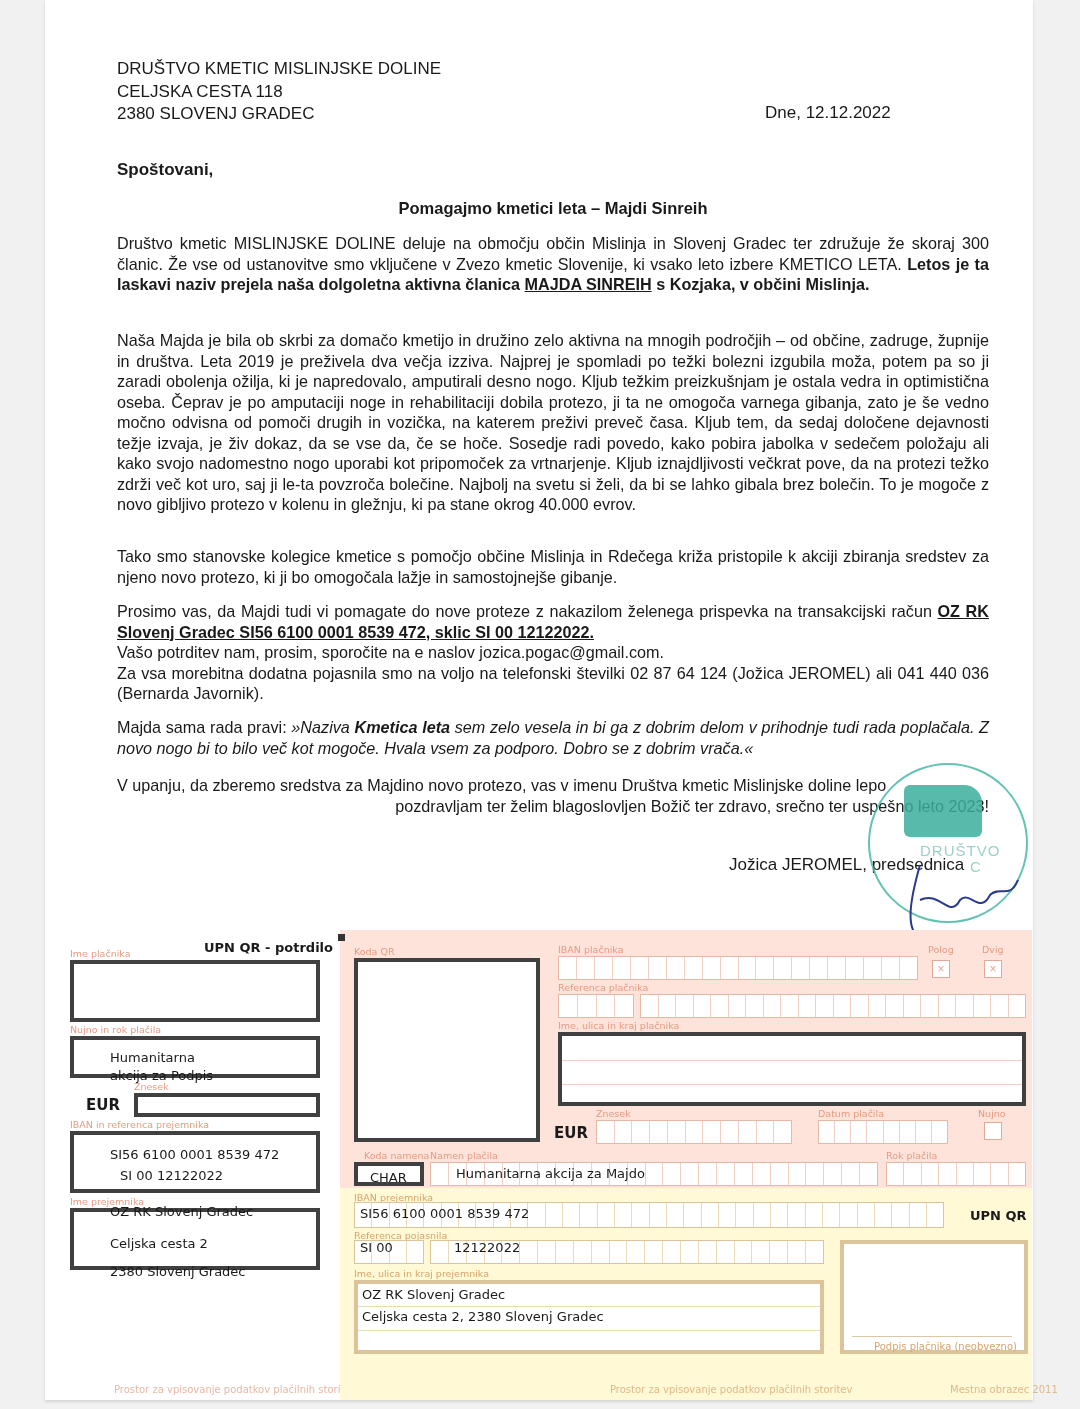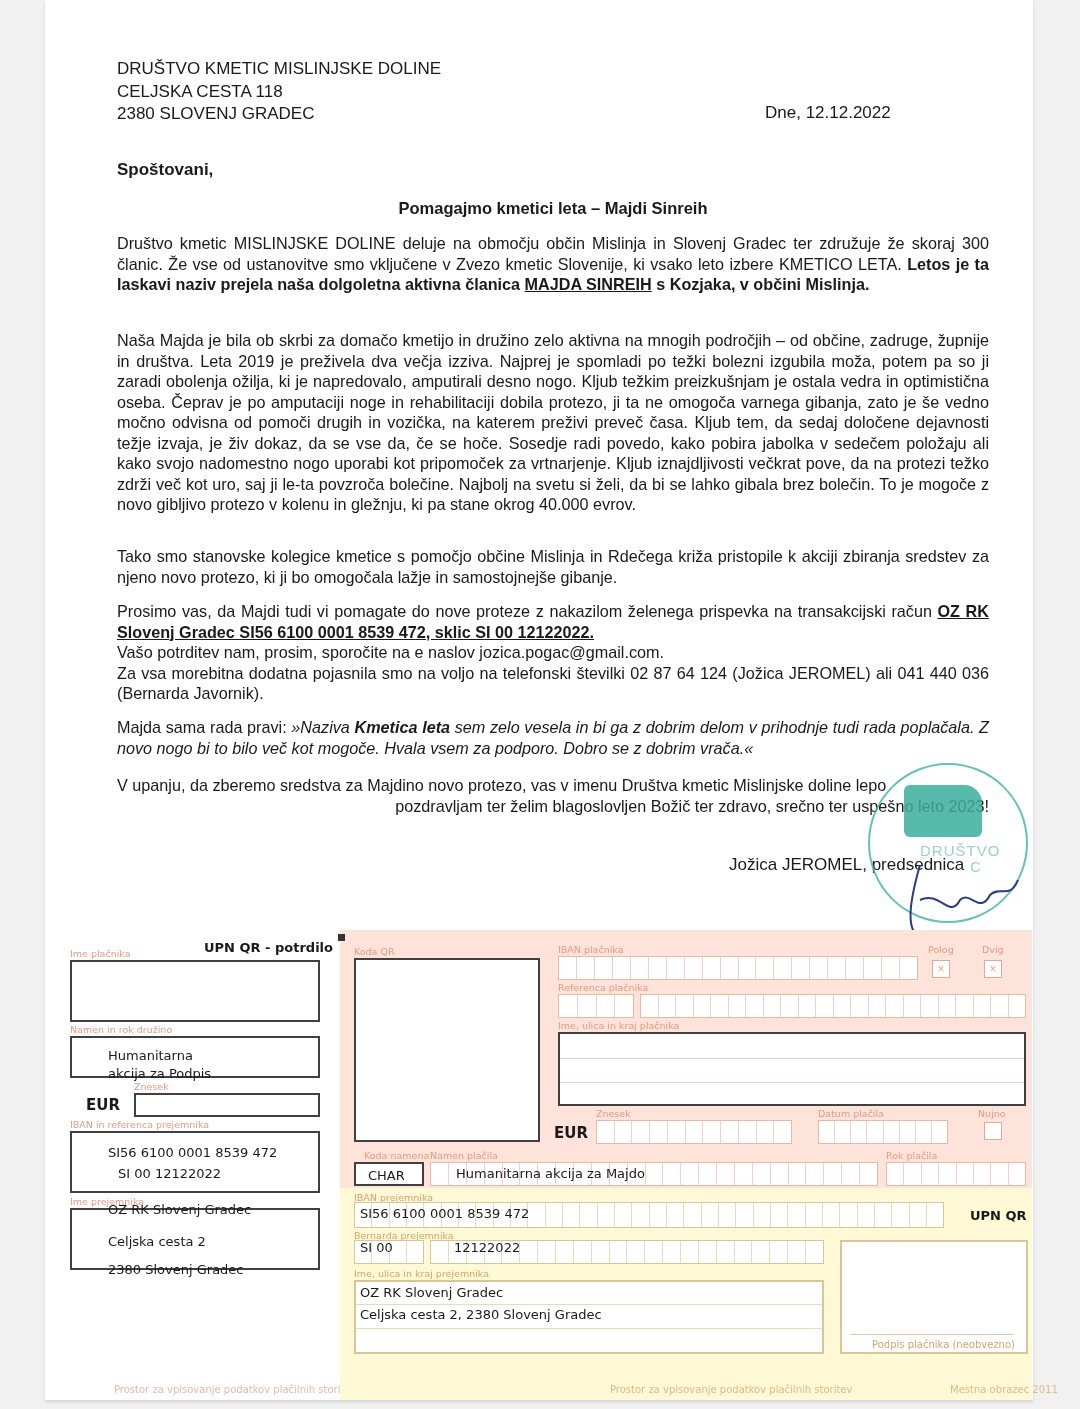--- a/index.html
+++ b/index.html
@@ -29,21 +29,21 @@
   .signature { position: absolute; left: 880px; top: 860px; width: 140px; height: 80px; }
 
   
   .slip { position: absolute; left: 64px; top: 930px; width: 968px; height: 470px; }
   .potrdilo { position: absolute; left: 0; top: 0; width: 270px; height: 470px; background: #fff; }
   .slip-main { position: absolute; left: 276px; top: 0; width: 692px; height: 470px; }
   .pink { position: absolute; left: 0; top: 0; width: 692px; height: 258px; background: #fde3da; }
   .yellow { position: absolute; left: 0; top: 258px; width: 692px; height: 212px; background: #fff9d6; }
   .lbl { position: absolute; font-size: 9.5px; color: #e79a82; font-family: "DejaVu Sans", sans-serif; white-space: nowrap; }
   .lbl.y { color: #d7a46b; }
-  .box { position: absolute; background: #fff; border: 2px solid #404040; }
+  .box { position: absolute; background: #fff; border: 4px solid #404040; }
   .box.y { border-color: #dcc49a; }
   .ftxt { position: absolute; font-family: "DejaVu Sans", sans-serif; font-size: 13px; color: #1a1a1a; white-space: nowrap; }
   .cells { position: absolute; display: flex; background: #fff; border: 1px solid #e8b8a6; }
   .cells span { flex: 1; border-right: 1px solid #f2cfc2; }
   .cells span:last-child { border-right: none; }
   .cells.y { border-color: #dcc49a; }
   .cells.y span { border-right-color: #eadbb6; }
   .chk { position: absolute; width: 18px; height: 18px; background: #fff; border: 1px solid #e2a996; color: #e2a996; font-size: 12px; text-align: center; line-height: 16px; }
   .hdr { position: absolute; font-family: "DejaVu Sans", sans-serif; font-weight: bold; font-size: 13px; color: #1a1a1a; }
   .eur { position: absolute; font-family: "DejaVu Sans", sans-serif; font-weight: bold; font-size: 15px; }
@@ -95,21 +95,21 @@
   </div>
   <svg class="signature" style="left:835px;" viewBox="0 0 140 80">
     <path d="M40 5 C 30 40, 25 70, 40 78 M40 40 C 60 30, 70 60, 80 40 C 90 30, 100 55, 110 35 C 120 25, 130 40, 138 20" fill="none" stroke="#2b3a8a" stroke-width="2"></path>
   </svg>
 
   <div class="slip" style="left:19px;">
     <div class="potrdilo">
       <div class="hdr" style="left:140px; top:10px;">UPN QR - potrdilo</div>
       <div class="lbl" style="left:6px; top:18px;">Ime plačnika</div>
       <div class="box" style="left:6px; top:30px; width:250px; height:62px;"></div>
-      <div class="lbl" style="left:6px; top:94px;">Namen in rok družino</div>
+      <div class="lbl" style="left:6px; top:94px;">Nujno in rok plačila</div>
       <div class="box" style="left:6px; top:106px; width:250px; height:42px;">
         <div class="ftxt" style="left:36px; top:10px;">Humanitarna</div>
         <div class="ftxt" style="left:36px; top:28px;">akcija za Podpis</div>
       </div>
       <div class="lbl" style="left:70px; top:151px;">Znesek</div>
       <div class="eur" style="left:22px; top:166px;">EUR</div>
       <div class="box" style="left:70px; top:163px; width:186px; height:24px;"></div>
       <div class="lbl" style="left:6px; top:189px;">IBAN in referenca prejemnika</div>
       <div class="box" style="left:6px; top:201px; width:250px; height:62px;">
         <div class="ftxt" style="left:36px; top:12px;">SI56 6100 0001 8539 472</div>
@@ -305,21 +305,21 @@
           <span></span>
           <span></span>
           <span></span>
           <span></span>
           <span></span>
           <span></span>
         </div>
       <div class="ftxt" style="left:20px; top:276px;">SI56 6100 0001 8539 472</div>
       <div class="hdr" style="left:630px; top:278px;">UPN QR</div>
 
-      <div class="lbl y" style="left:14px; top:300px;">Bernarda prejemnika</div>
+      <div class="lbl y" style="left:14px; top:300px;">Referenca pojasnila</div>
       <div class="cells y" style="left:14px; top:310px; width:70px; height:24px;">
           <span></span>
           <span></span>
           <span></span>
           <span></span>
         </div>
       <div class="ftxt" style="left:20px; top:310px;">SI  00</div>
       <div class="cells y" style="left:90px; top:310px; width:394px; height:24px;">
           <span></span>
           <span></span>

